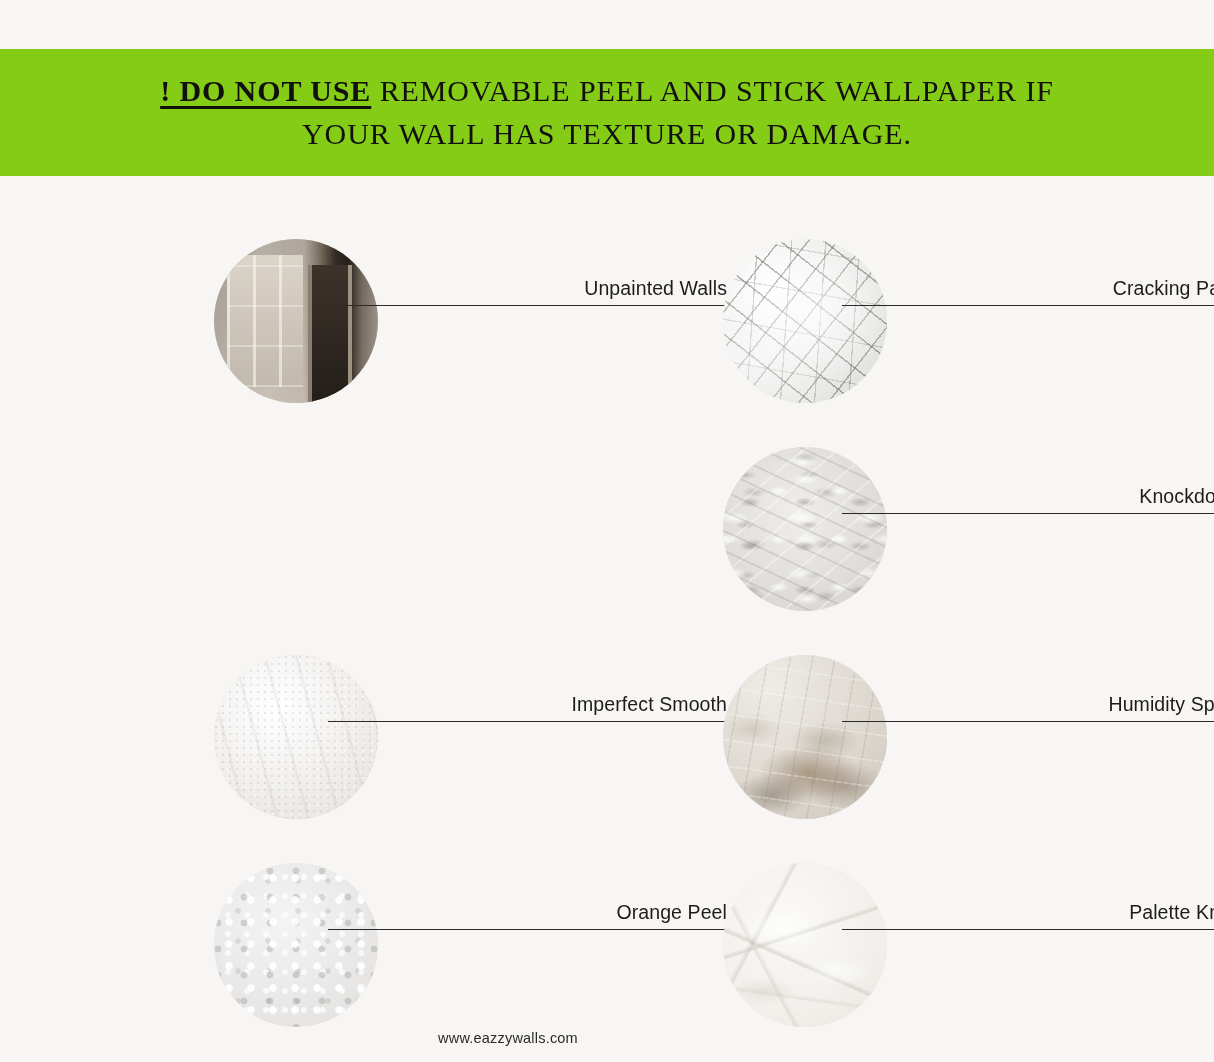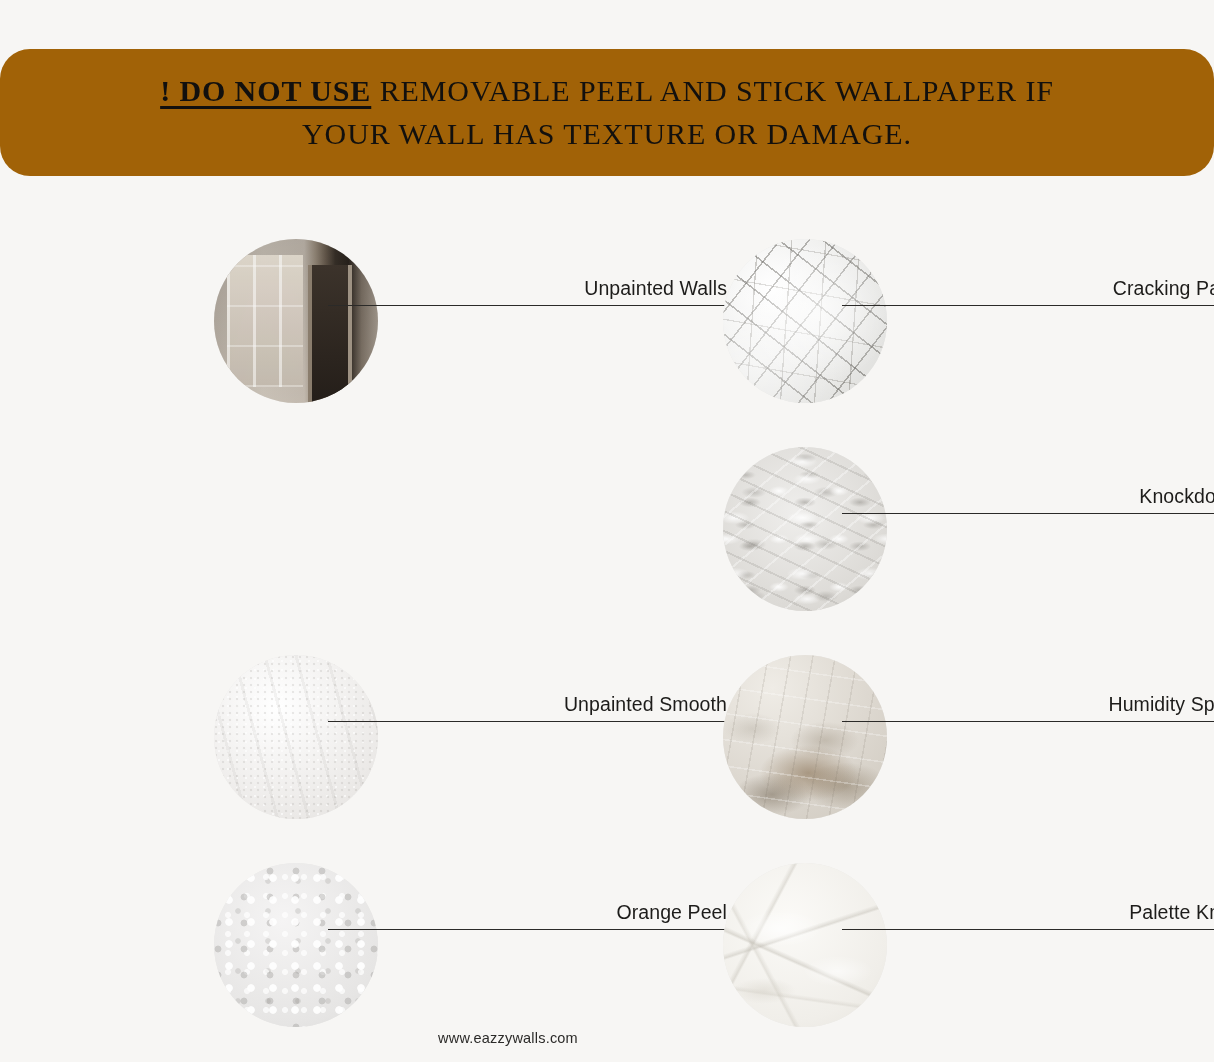--- a/index.html
+++ b/index.html
@@ -15,25 +15,24 @@
     position: relative;
   }
 
   
   .banner {
     position: absolute;
     left: 0;
     top: 49px;
     width: 1214px;
     height: 127px;
-    background: #a16207;
+    background: #84cc16;
     display: flex;
     align-items: center;
     justify-content: center;
-    border-radius: 30px;
   }
   .banner-text {
     width: 960px;
     text-align: center;
     font-family: "Liberation Serif", serif;
     font-size: 30px;
     letter-spacing: 0.9px;
     line-height: 1.42;
     color: #12100e;
     font-weight: 400;
@@ -325,21 +324,21 @@
       <div class="label-text">Knockdown</div>
       <div class="label-rule"></div>
     </div>
   </div>
 
   <div class="cell col-left row-3">
     <div class="swatch">
         <div class="tex tex-smooth"></div>
       </div>
     <div class="label-wrap">
-      <div class="label-text">Unpainted Smooth</div>
+      <div class="label-text">Imperfect Smooth</div>
       <div class="label-rule"></div>
     </div>
   </div>
 
   <div class="cell col-right row-3">
     <div class="swatch">
         <div class="tex tex-humid"></div>
       </div>
     <div class="label-wrap">
       <div class="label-text">Humidity Spots</div>

